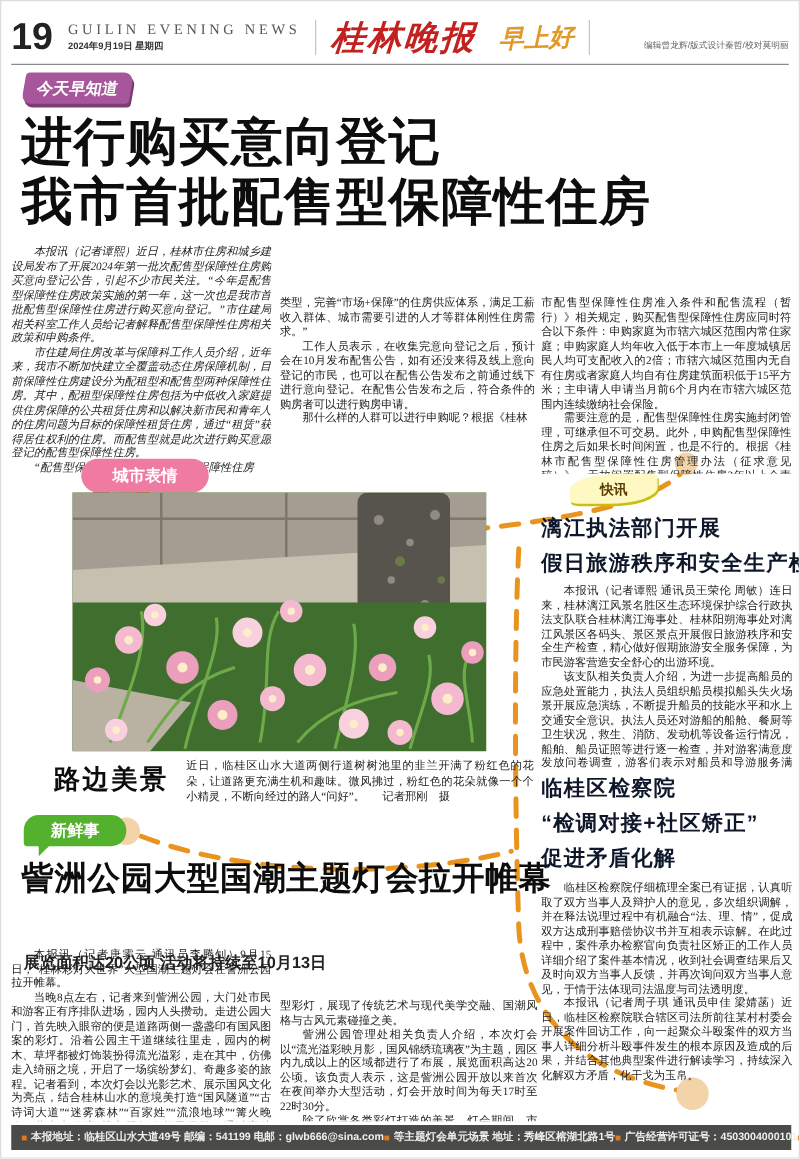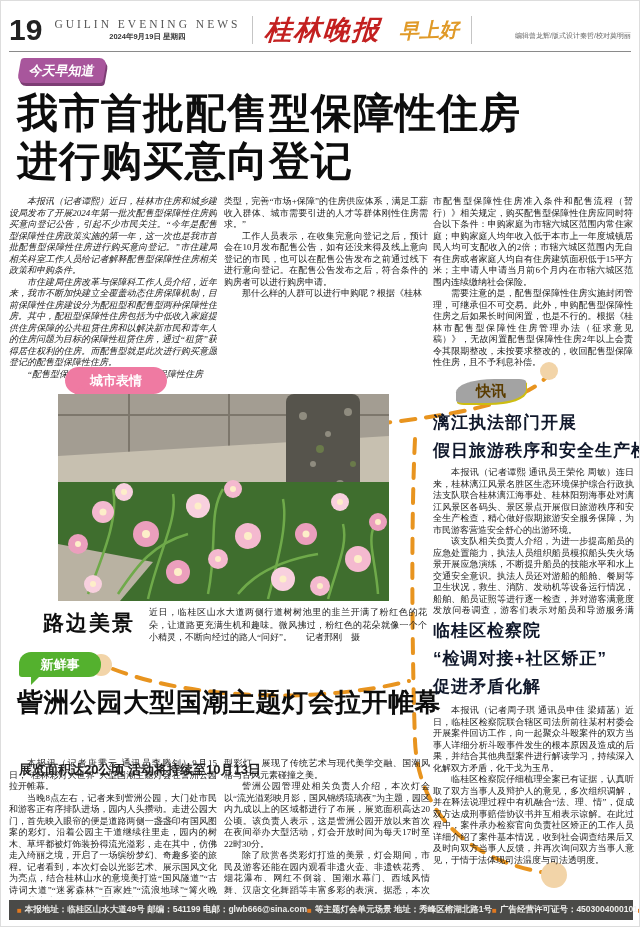--- a/index.html
+++ b/index.html
@@ -4,49 +4,49 @@
 <style>
   html,body{margin:0;padding:0;background:#f2f2f2;}
   .page{
     position:relative;width:640px;height:927px;margin:0 auto;background:#ffffff;
     border:1px solid #ddd;box-sizing:border-box;overflow:hidden;
     font-family:"Liberation Sans", sans-serif;color:#1a1a1a;
   }
   
   .hdr{position:absolute;left:8px;top:10px;right:8px;height:38px;display:flex;align-items:center;}
   .pgnum{font-size:30px;font-weight:800;color:#222;line-height:1;}
-  .en-block{margin-left:12px;text-align:center;}
+  .en-block{margin-left:12px;text-align:left;}
   .en-name{font-family:"Liberation Serif",serif;font-size:11.5px;letter-spacing:3px;color:#555;}
   .en-date{font-size:7.5px;font-weight:700;color:#333;margin-top:2px;}
   .vdiv{width:1px;height:28px;background:#c5c5c5;margin:0 12px;}
   .cn-name{font-family:"Liberation Serif",serif;font-size:27px;font-weight:900;font-style:italic;color:#c32020;transform:skewX(-4deg);letter-spacing:2px;}
   .greet{font-family:"Liberation Serif",serif;font-size:20px;font-weight:900;font-style:italic;color:#e09a28;margin-left:18px;transform:rotate(-2deg);}
   .staff{margin-left:auto;font-size:7px;color:#666;align-self:center;padding-top:12px;}
   .hrule{position:absolute;left:8px;right:8px;top:50px;border-top:1.5px solid #8a8a8a;}
   
   .tag{position:absolute;display:flex;align-items:center;justify-content:center;font-weight:700;color:#fff;}
   .tag-purple{left:18px;top:57px;width:86px;height:25px;background:#a8569c;font-size:13px;
     transform:skewX(-10deg);border-radius:3px 8px 3px 8px;box-shadow:2px 3px 0 #7d3d74;}
   .tag-pink{left:64px;top:366px;width:102px;height:27px;background:#ef7aa2;font-size:13px;border-radius:14px;}
   .tag-pink::after{content:"";position:absolute;left:10px;bottom:-7px;width:12px;height:12px;background:#ef7aa2;
     transform:rotate(55deg) skew(15deg);}
   .tag-green{left:18px;top:651px;width:82px;height:25px;background:#54b12e;font-size:13px;border-radius:12px 12px 12px 3px;}
   .tag-green::after{content:"";position:absolute;left:12px;bottom:-8px;border:7px solid transparent;border-top-color:#54b12e;border-left-color:#54b12e;}
-  .tag-yellow{left:455px;top:378px;width:70px;height:24px;background:#a3a3a3;color:#5a3c00;font-size:15px;
+  .tag-yellow{left:455px;top:378px;width:70px;height:24px;background:#fef9c3;color:#5a3c00;font-size:11px;
     border-radius:55% 10% 55% 10%;box-shadow:1px 2px 0 #cdbd12;}
   
   .h-main{position:absolute;left:16px;top:88px;font-size:41px;line-height:48px;font-weight:900;color:#0d0d0d;letter-spacing:1px;}
   .h-lantern{position:absolute;left:16px;top:684px;font-size:26px;font-weight:900;color:#0d0d0d;letter-spacing:.5px;}
   .sub-lantern{position:absolute;left:18px;top:760px;font-size:13px;font-weight:700;color:#222;}
   .h-right{position:absolute;left:432px;font-size:17px;font-weight:800;color:#0f172a;letter-spacing:1px;white-space:nowrap;}
   
   .col{position:absolute;font-family:"Liberation Serif","DejaVu Serif",serif;font-size:9px;line-height:11.5px;
     color:#222;text-align:justify;overflow:hidden;}
   .col p{margin:0;text-indent:2em;}
-  .col p.cont{text-indent:0;}
+  .col p.cont{text-indent:0;margin-top:41px;}
   
   .c1{left:8px;top:195px;width:208px;height:183px;font-style:italic;}
   .c2{left:223px;top:195px;width:204px;height:183px;}
   .c3{left:432px;top:195px;width:200px;height:183px;}
   
   .cl1{left:8px;top:757px;width:208px;height:139px;}
   .cl2{left:223px;top:757px;width:206px;height:139px;}
   
   .cr1{left:432px;top:466px;width:201px;height:148px;}
   .cr2{left:432px;top:704px;width:201px;height:160px;}
@@ -95,22 +95,22 @@
     <div class="greet">早上好</div>
     <div class="vdiv"></div>
     <div class="staff">编辑曾龙辉/版式设计秦哲/校对莫明丽</div>
   </div>
   <div class="hrule"></div>
 
   <div class="tag tag-purple">
     <span>今天早知道</span>
   </div>
   <div class="h-main">
+    <div>进行购买意向登记</div>
     <div>我市首批配售型保障性住房</div>
-    <div>进行购买意向登记</div>
   </div>
   <div class="col c1">
     <p>本报讯（记者谭熙）近日，桂林市住房和城乡建设局发布了开展2024年第一批次配售型保障性住房购买意向登记公告，引起不少市民关注。“今年是配售型保障性住房政策实施的第一年，这一次也是我市首批配售型保障性住房进行购买意向登记。”市住建局相关科室工作人员给记者解释配售型保障性住房相关政策和申购条件。</p>
     <p>市住建局住房改革与保障科工作人员介绍，近年来，我市不断加快建立全覆盖动态住房保障机制，目前保障性住房建设分为配租型和配售型两种保障性住房。其中，配租型保障性住房包括为中低收入家庭提供住房保障的公共租赁住房和以解决新市民和青年人的住房问题为目标的保障性租赁住房，通过“租赁”获得居住权利的住房。而配售型就是此次进行购买意愿登记的配售型保障性住房。</p>
     <p>“配售型保障性住房作为一个新的保障性住房</p>
   </div>
   <div class="col c2">
     <p class="cont">类型，完善“市场+保障”的住房供应体系，满足工薪收入群体、城市需要引进的人才等群体刚性住房需求。”</p>
     <p>工作人员表示，在收集完意向登记之后，预计会在10月发布配售公告，如有还没来得及线上意向登记的市民，也可以在配售公告发布之前通过线下进行意向登记。在配售公告发布之后，符合条件的购房者可以进行购房申请。</p>
     <p>那什么样的人群可以进行申购呢？根据《桂林</p>
@@ -219,22 +219,22 @@
   <div class="h-right" style="top:410px;">漓江执法部门开展</div>
   <div class="h-right" style="top:438px;">假日旅游秩序和安全生产检查</div>
   <div class="col cr1">
     <p>本报讯（记者谭熙 通讯员王荣伦 周敏）连日来，桂林漓江风景名胜区生态环境保护综合行政执法支队联合桂林漓江海事处、桂林阳朔海事处对漓江风景区各码头、景区景点开展假日旅游秩序和安全生产检查，精心做好假期旅游安全服务保障，为市民游客营造安全舒心的出游环境。</p>
     <p>该支队相关负责人介绍，为进一步提高船员的应急处置能力，执法人员组织船员模拟船头失火场景开展应急演练，不断提升船员的技能水平和水上交通安全意识。执法人员还对游船的船舱、餐厨等卫生状况，救生、消防、发动机等设备运行情况，船舶、船员证照等进行逐一检查，并对游客满意度发放问卷调查，游客们表示对船员和导游服务满意。此外，执法人员还对大圩至阳朔的排筏公司筏运排筏进行了安全检查，及时消除安全隐患。</p>
   </div>
   <div class="h-right" style="top:646px;">“检调对接+社区矫正”</div>
   <div class="h-right" style="top:618px;">临桂区检察院</div>
   <div class="h-right" style="top:674px;">促进矛盾化解</div>
   <div class="col cr2">
+    <p>临桂区检察院仔细梳理全案已有证据，认真听取了双方当事人及辩护人的意见，多次组织调解，并在释法说理过程中有机融合“法、理、情”，促成双方达成刑事赔偿协议书并互相表示谅解。在此过程中，案件承办检察官向负责社区矫正的工作人员详细介绍了案件基本情况，收到社会调查结果后又及时向双方当事人反馈，并再次询问双方当事人意见，于情于法体现司法温度与司法透明度。</p>
     <p>本报讯（记者周子琪 通讯员申佳 梁婧菡）近日，临桂区检察院联合辖区司法所前往某村村委会开展案件回访工作，向一起聚众斗殴案件的双方当事人详细分析斗殴事件发生的根本原因及造成的后果，并结合其他典型案件进行解读学习，持续深入化解双方矛盾，化干戈为玉帛。</p>
-    <p>临桂区检察院仔细梳理全案已有证据，认真听取了双方当事人及辩护人的意见，多次组织调解，并在释法说理过程中有机融合“法、理、情”，促成双方达成刑事赔偿协议书并互相表示谅解。在此过程中，案件承办检察官向负责社区矫正的工作人员详细介绍了案件基本情况，收到社会调查结果后又及时向双方当事人反馈，并再次询问双方当事人意见，于情于法体现司法温度与司法透明度。</p>
 
   </div>
 
   <div class="foot">
     <div class="seg">
       <span class="blt">■</span>
       <span>本报地址：临桂区山水大道49号 邮编：541199 电邮：glwb666@sina.com</span>
     </div>
     <div class="seg">
       <span class="blt">■</span>

